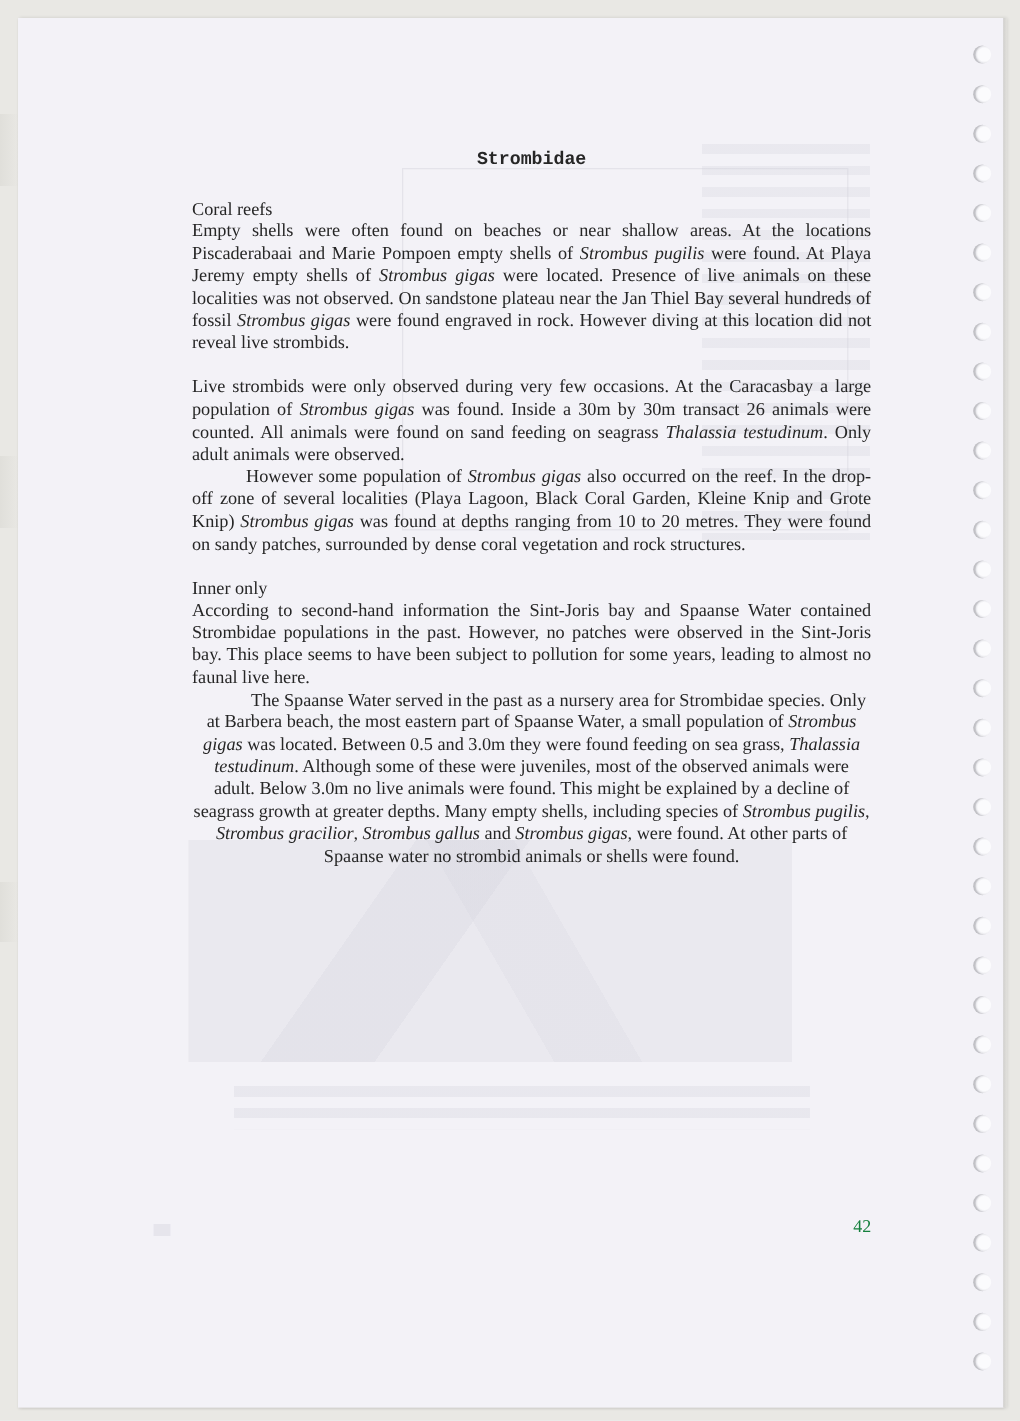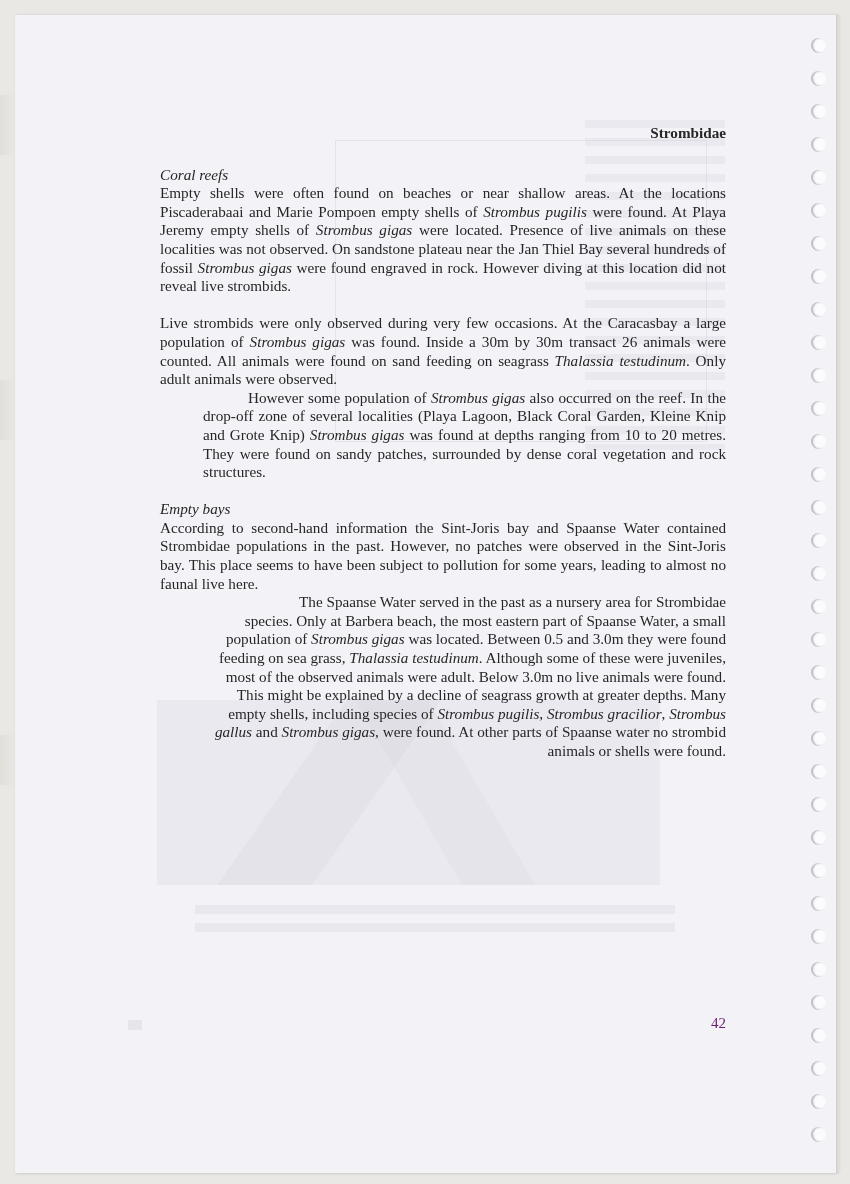--- a/index.html
+++ b/index.html
@@ -91,46 +91,45 @@
       width: 566px;
       font-size: 15.2px;
       line-height: 18.6px;
       text-align: justify;
     }
     .content p {
       margin: 0;
     }
     .content .heading {
       font-weight: bold;
-      text-align: right;
+      text-align: center;
+      font-family: Liberation Mono, monospace;
     }
     .content .subheading {
-      font-style: italic;
       text-align: left;
     }
     .content .indent {
       text-indent: 45px;
-      margin-left: 43px;
     }
     .content .gap-heading { height: 23px; }
     .content .gap-para { height: 18.6px; }
     .content .gap-section { height: 18.6px; }
     .content .ragged {
-      text-align: right;
+      text-align: center;
     }
     .content i {
       font-style: italic;
     }
 
     .page-number {
       position: absolute;
       left: 711px;
       top: 1015px;
       font-size: 15px;
-      color: #701a75;
+      color: #15803d;
     }
 
     .holes {
       position: absolute;
       left: 811px;
       top: 38px;
       width: 18px;
     }
     .hole {
       position: absolute;
@@ -166,21 +165,21 @@
   <p class="subheading">Coral reefs</p>
   <div>
       <p><span>Empty shells were often found on beaches or near shallow areas. At the locations Piscaderabaai and Marie Pompoen empty shells of </span><i>Strombus pugilis</i><span> were found. At Playa Jeremy empty shells of </span><i>Strombus gigas</i><span> were located. Presence of live animals on these localities was not observed. On sandstone plateau near the Jan Thiel Bay several hundreds of fossil </span><i>Strombus gigas</i><span> were found engraved in rock. However diving at this location did not reveal live strombids.</span></p>
       <div class="gap-para"></div>
       <p><span>Live strombids were only observed during very few occasions. At the Caracasbay a large population of </span><i>Strombus gigas</i><span> was found.  Inside a 30m by 30m transact 26 animals were counted. All animals were found on sand feeding on seagrass </span><i>Thalassia testudinum</i><span>. Only adult animals were observed.</span></p>
       <p class="indent"><span>However some population of </span><i>Strombus gigas</i><span> also occurred on the reef. In the drop-off zone of several localities (Playa Lagoon, Black Coral Garden, Kleine Knip and Grote Knip) </span><i>Strombus gigas</i><span> was found at depths ranging from 10 to 20 metres. They were found on sandy patches, surrounded by dense coral vegetation and rock structures.</span></p>
     </div>
 
   <div class="gap-section"></div>
 
-  <p class="subheading">Empty bays</p>
+  <p class="subheading">Inner only</p>
   <div>
       <p><span>According to second-hand information the Sint-Joris bay and Spaanse Water contained Strombidae populations in the past. However, no patches were observed in the Sint-Joris bay. This place seems to have been subject to pollution for some years, leading to almost no faunal live here.</span></p>
       <p class="indent ragged"><span>The Spaanse Water served in the past as a nursery area for Strombidae species. Only at Barbera beach, the most eastern part of Spaanse Water, a small population of </span><i>Strombus gigas</i><span> was located. Between 0.5 and 3.0m they were found feeding on sea grass, </span><i>Thalassia testudinum</i><span>. Although some of these were juveniles, most of the observed animals were adult. Below 3.0m no live animals were found. This might be explained by a decline of seagrass growth at greater depths. Many empty shells, including species of </span><i>Strombus pugilis</i><span>, </span><i>Strombus gracilior</i><span>, </span><i>Strombus gallus</i><span> and </span><i>Strombus gigas</i><span>, were found. At other parts of Spaanse water no strombid animals or shells were found.</span></p>
     </div>
 </div>
 
 <div class="page-number">42</div>
 
 <div class="holes">
     <div class="hole" style="top: 0px;"></div>

